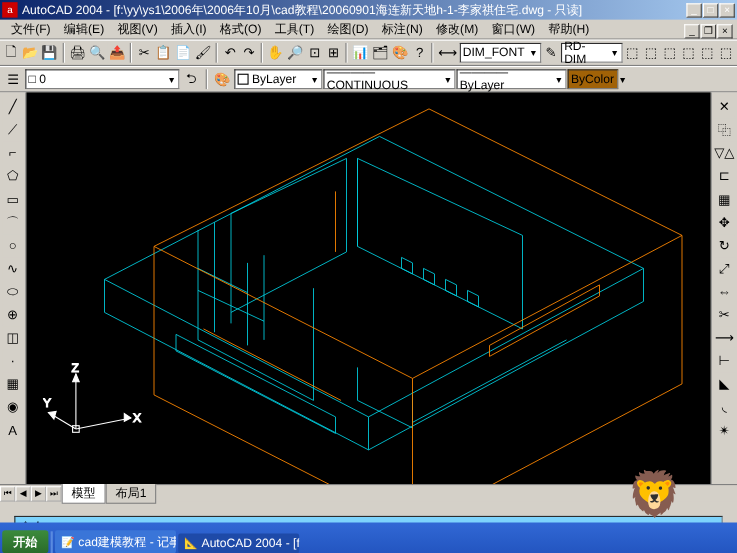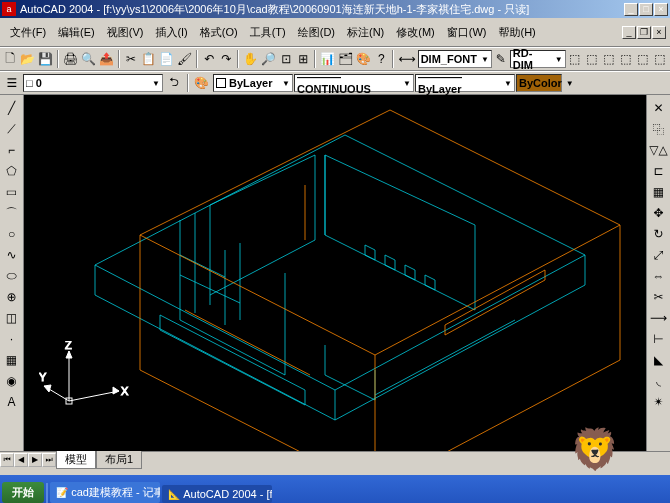--- a/index.html
+++ b/index.html
@@ -2,27 +2,27 @@
 <html><head>
 <meta charset="utf-8">
 <style>
 * { margin: 0; padding: 0; box-sizing: border-box; font-family: "SimSun", "宋体", sans-serif; font-size: 11px; }
 body { background: #d4d0c8; width: 670px; height: 503px; overflow: hidden; position: relative; }
 .titlebar { background: linear-gradient(to right, #0a246a, #a6caf0); color: #fff; height: 18px; display: flex; align-items: center; padding: 0 2px; }
 .titlebar .icon { width: 14px; height: 14px; background: #c00; margin-right: 4px; display: inline-block; font-size: 9px; text-align: center; line-height: 14px; color: #fff; }
 .titlebar .title { flex: 1; white-space: nowrap; overflow: hidden; }
 .win-btns { display: flex; gap: 1px; }
 .win-btn { width: 14px; height: 13px; background: #d4d0c8; border: 1px solid #fff; border-right-color: #404040; border-bottom-color: #404040; font-size: 9px; text-align: center; line-height: 11px; cursor: pointer; }
-.menubar { background: #d4d0c8; height: 29px; display: flex; align-items: center; padding: 0 4px; border-bottom: 1px solid #808080; }
+.menubar { background: #d4d0c8; height: 18px; display: flex; align-items: flex-end; padding: 0 4px; border-bottom: 1px solid #808080; }
 .menubar span { padding: 1px 6px; cursor: pointer; }
 .menubar .doc-btns { margin-left: auto; display: flex; gap: 1px; }
 .toolbar { background: #d4d0c8; height: 24px; display: flex; align-items: center; padding: 1px 2px; border-top: 1px solid #fff; border-bottom: 1px solid #808080; gap: 1px; }
 .tbtn { width: 20px; height: 20px; border: 1px solid #d4d0c8; display: flex; align-items: center; justify-content: center; cursor: pointer; font-size: 12px; }
 .tsep { width: 2px; height: 18px; border-left: 1px solid #808080; border-right: 1px solid #fff; margin: 0 2px; }
-.combo { height: 18px; background: #fff; border: 1px inset #808080; display: flex; align-items: center; padding: 0 2px; font-size: 11px; font-weight: bold; }
+.combo { height: 18px; background: #fff; border: 1px inset #808080; display: flex; align-items: center; padding: 0 2px; font-size: 11px; }
 .combo .arrow { margin-left: auto; font-size: 8px; padding-left: 4px; }
 .main { display: flex; height: 356px; }
 .ltools { width: 24px; background: #d4d0c8; border-right: 1px solid #808080; padding: 2px 0; }
 .ltools .tbtn { margin: 1px auto; }
 .canvas { flex: 1; background: #000; position: relative; overflow: hidden; }
 .rtools { width: 24px; background: #d4d0c8; border-left: 1px solid #808080; padding: 2px 0; }
 .rtools .tbtn { margin: 1px auto; }
 svg.wire { position: absolute; top: 0; left: 0; width: 100%; height: 100%; }
 .ucs { position: absolute; bottom: 20px; left: 15px; }
 .tabs { background: #d4d0c8; height: 16px; display: flex; align-items: center; border-top: 1px solid #808080; font-size: 10px; }

